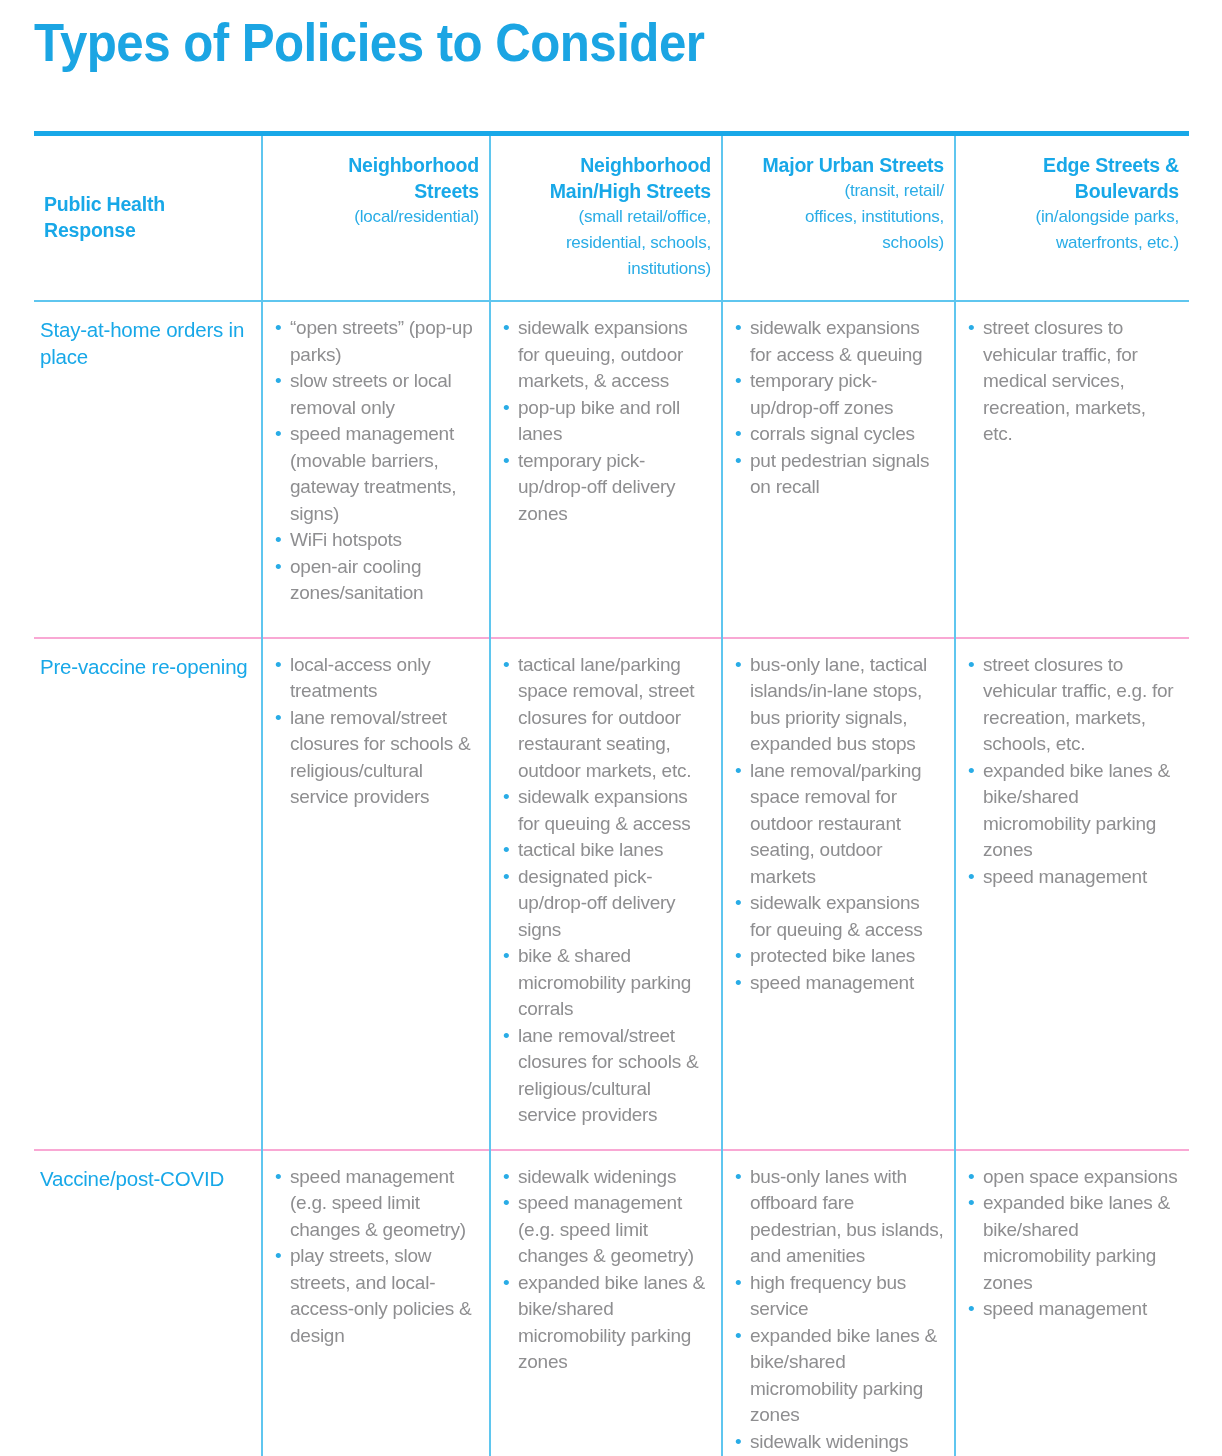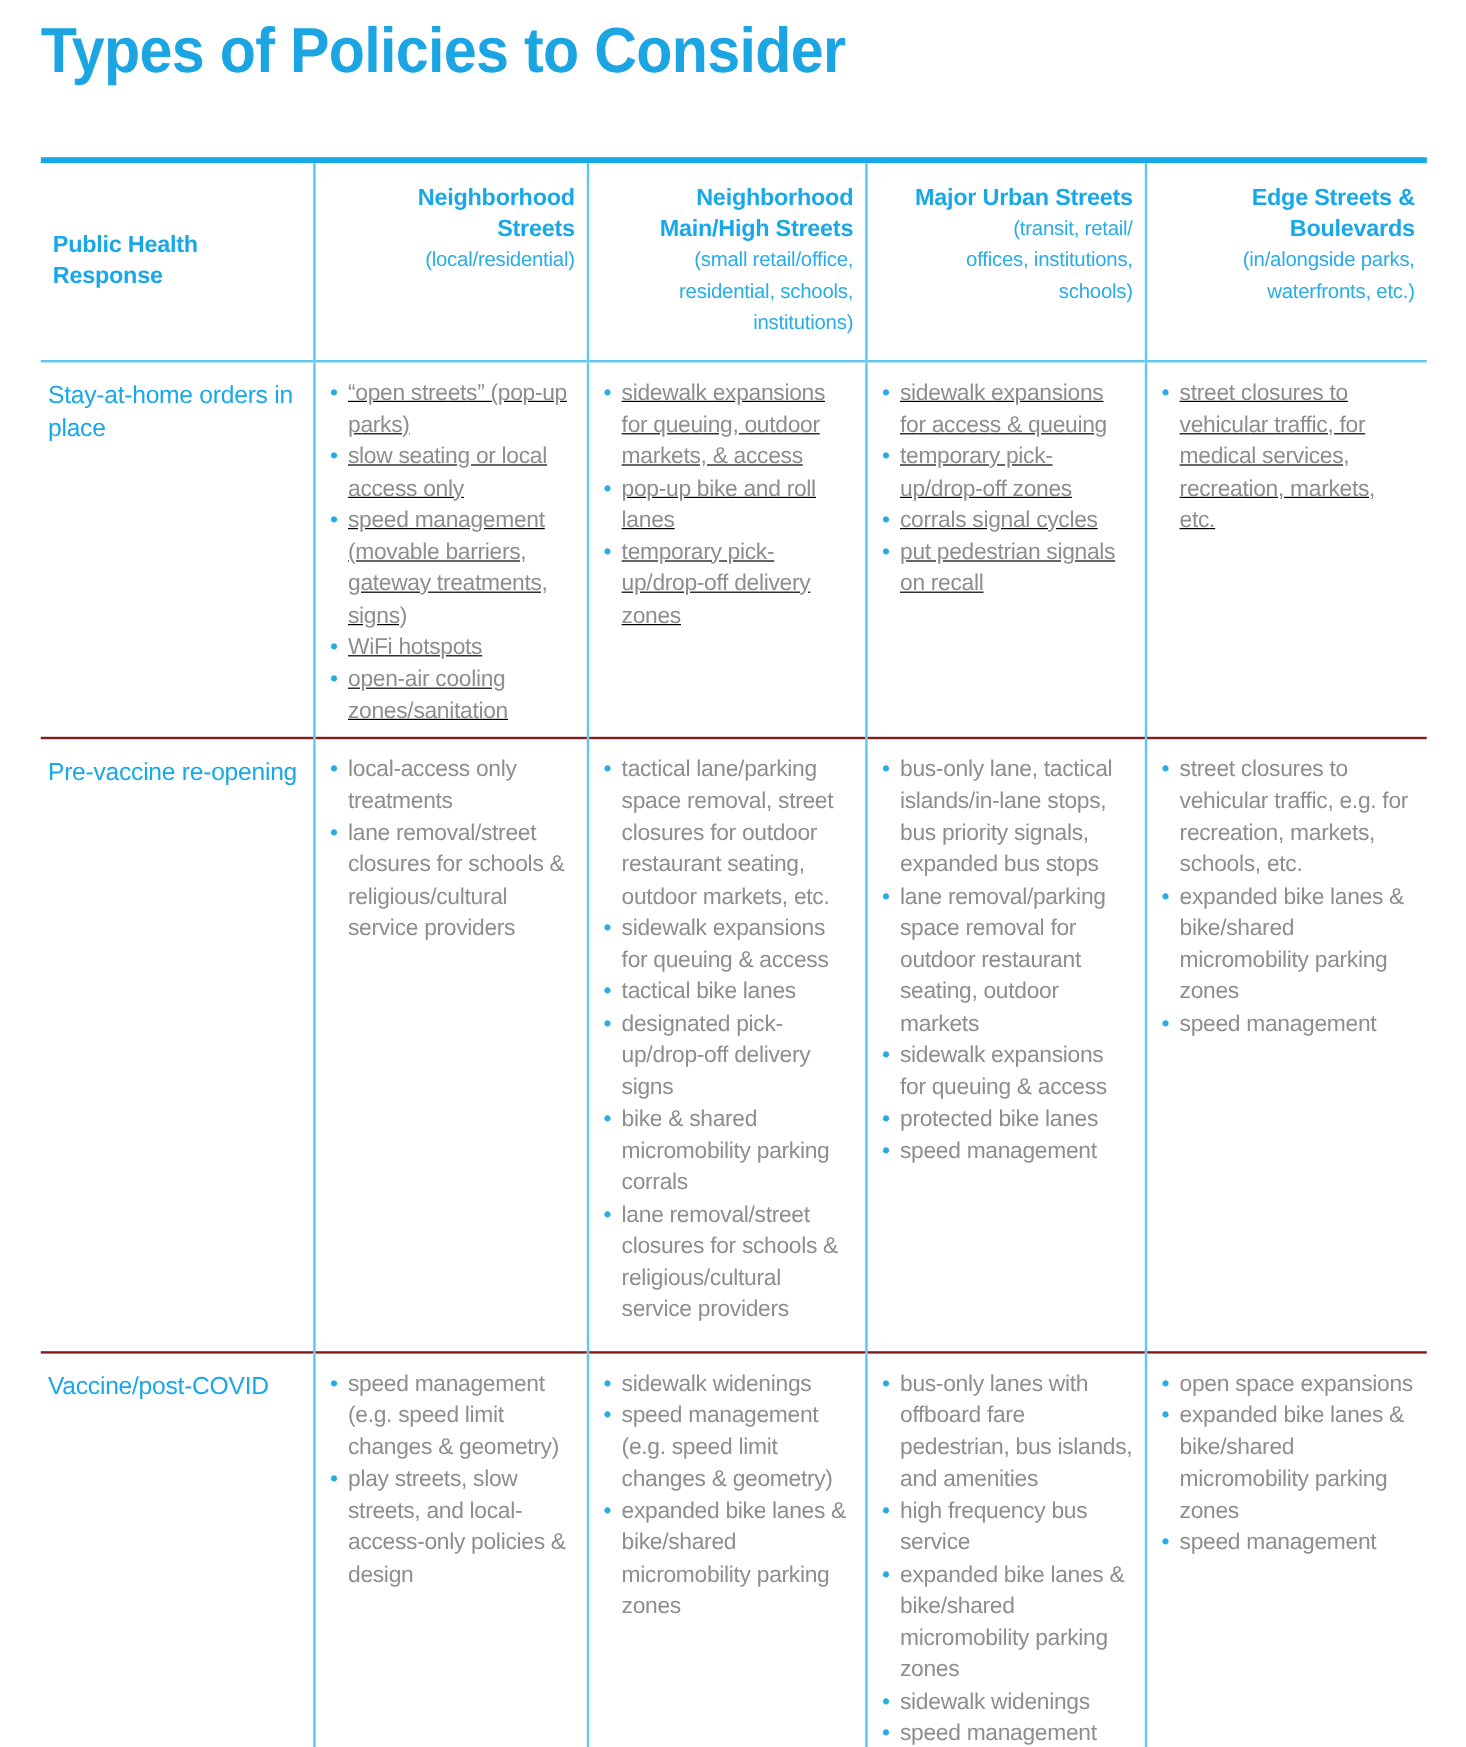--- a/index.html
+++ b/index.html
@@ -84,21 +84,21 @@
     font-weight: 400;
     font-size: 17px;
     line-height: 26px;
     letter-spacing: -0.2px;
   }
   .col0-head {
     text-align: left;
     vertical-align: middle;
   }
   tbody tr {
-    border-bottom: 2px solid #7f1d1d;
+    border-bottom: 2px solid #f9a8d4;
   }
   tbody tr:last-child {
     border-bottom: none;
   }
   td.row-label {
     padding: 14px 8px 20px 6px;
   }
   .row-label-text {
     color: #18A8E8;
     font-weight: 400;
@@ -125,21 +125,21 @@
   }
   ul.bullets li::before {
     content: "•";
     position: absolute;
     left: 0;
     top: 0;
     color: #29ACE6;
     font-size: 19px;
     line-height: 26.5px;
   }
-  .row1 td.cell { padding-bottom: 7px; text-decoration: underline; }
+  .row1 td.cell { padding-bottom: 30px; }
 </style>
 </head>
 <body>
 
 <div class="page">
 
   <div class="page-title">Types of Policies to Consider</div>
 
   <div class="table-wrap">
     <div class="top-rule"></div>
@@ -174,21 +174,21 @@
             <span class="hdr-sub">(in/alongside parks,<br>waterfronts, etc.)</span>
           </th>
         </tr>
       </thead>
       <tbody>
           <tr class="row1">
             <td class="row-label"><span class="row-label-text">Stay-at-home orders in place</span></td>
             <td class="cell">
               <ul class="bullets">
                 <li>“open streets” (pop-up parks)</li>
-                <li>slow seating or local access only</li>
+                <li>slow streets or local removal only</li>
                 <li>speed management (movable barriers, gateway treatments, signs)</li>
                 <li>WiFi hotspots</li>
                 <li>open-air cooling zones/sanitation</li>
               </ul>
             </td>
             <td class="cell">
               <ul class="bullets">
                 <li>sidewalk expansions for queuing, outdoor markets, &amp; access</li>
                 <li>pop-up bike and roll lanes</li>
                 <li>temporary pick-up/drop-off delivery zones</li>

